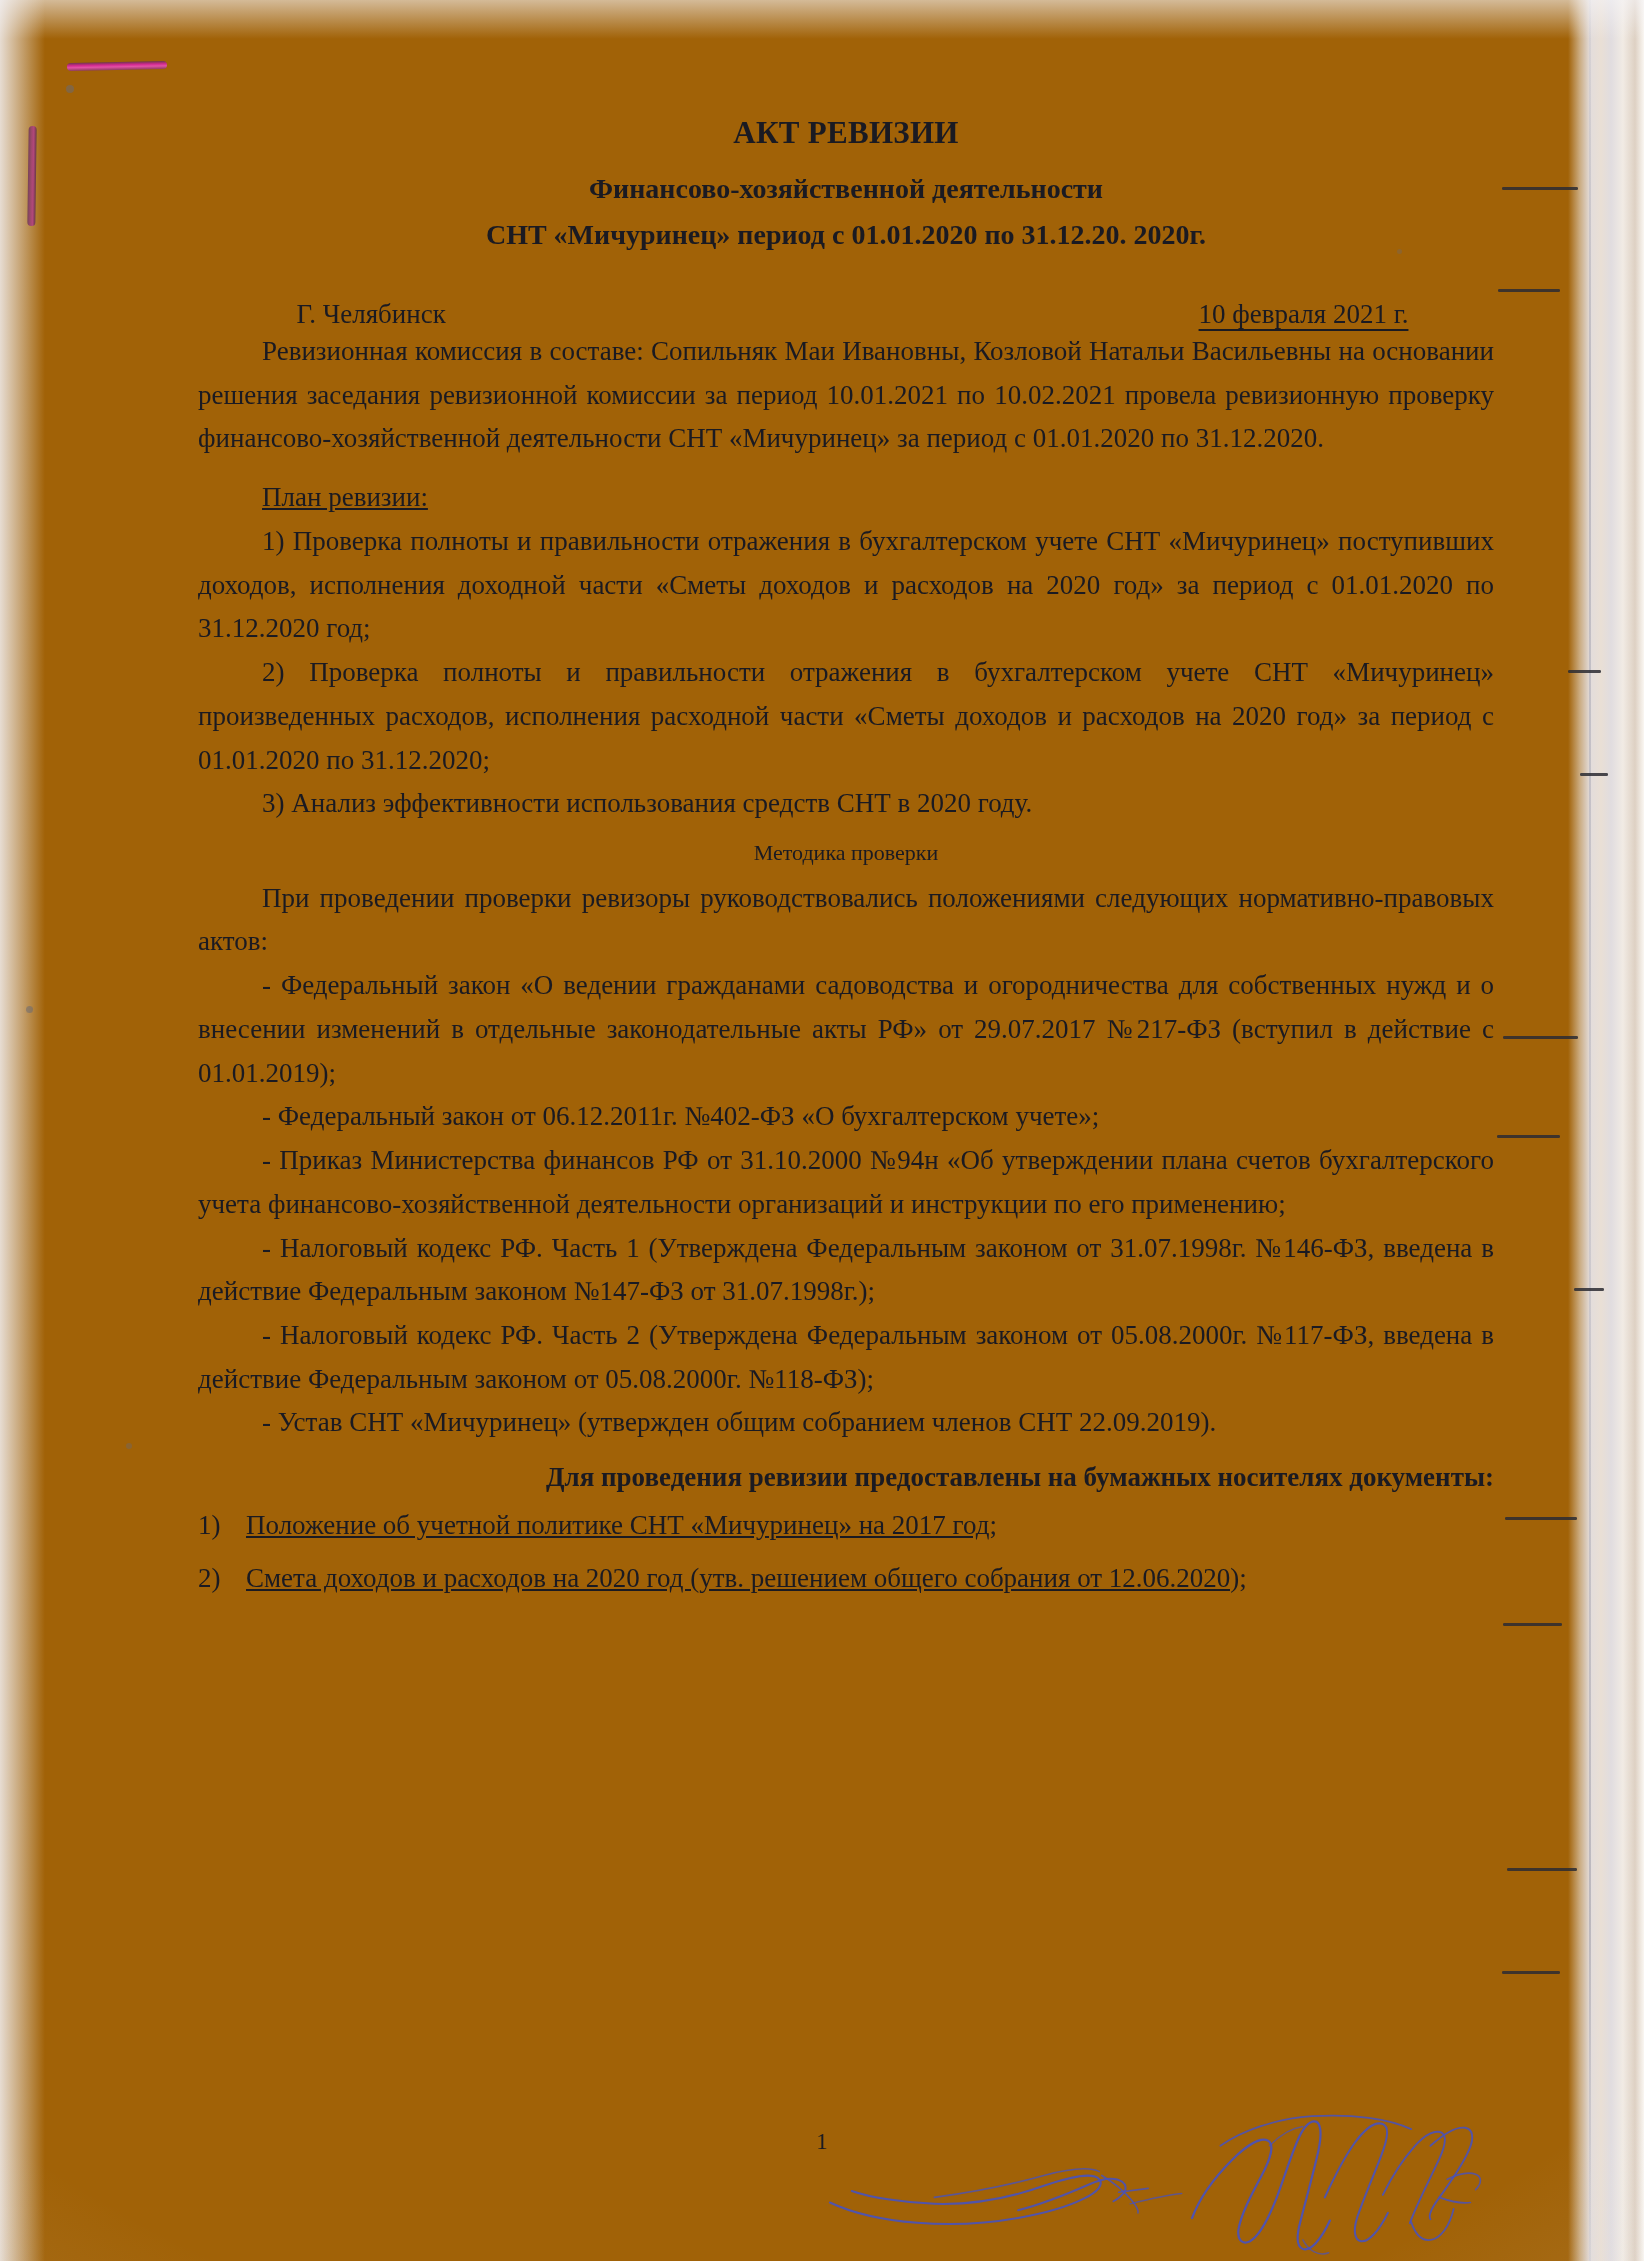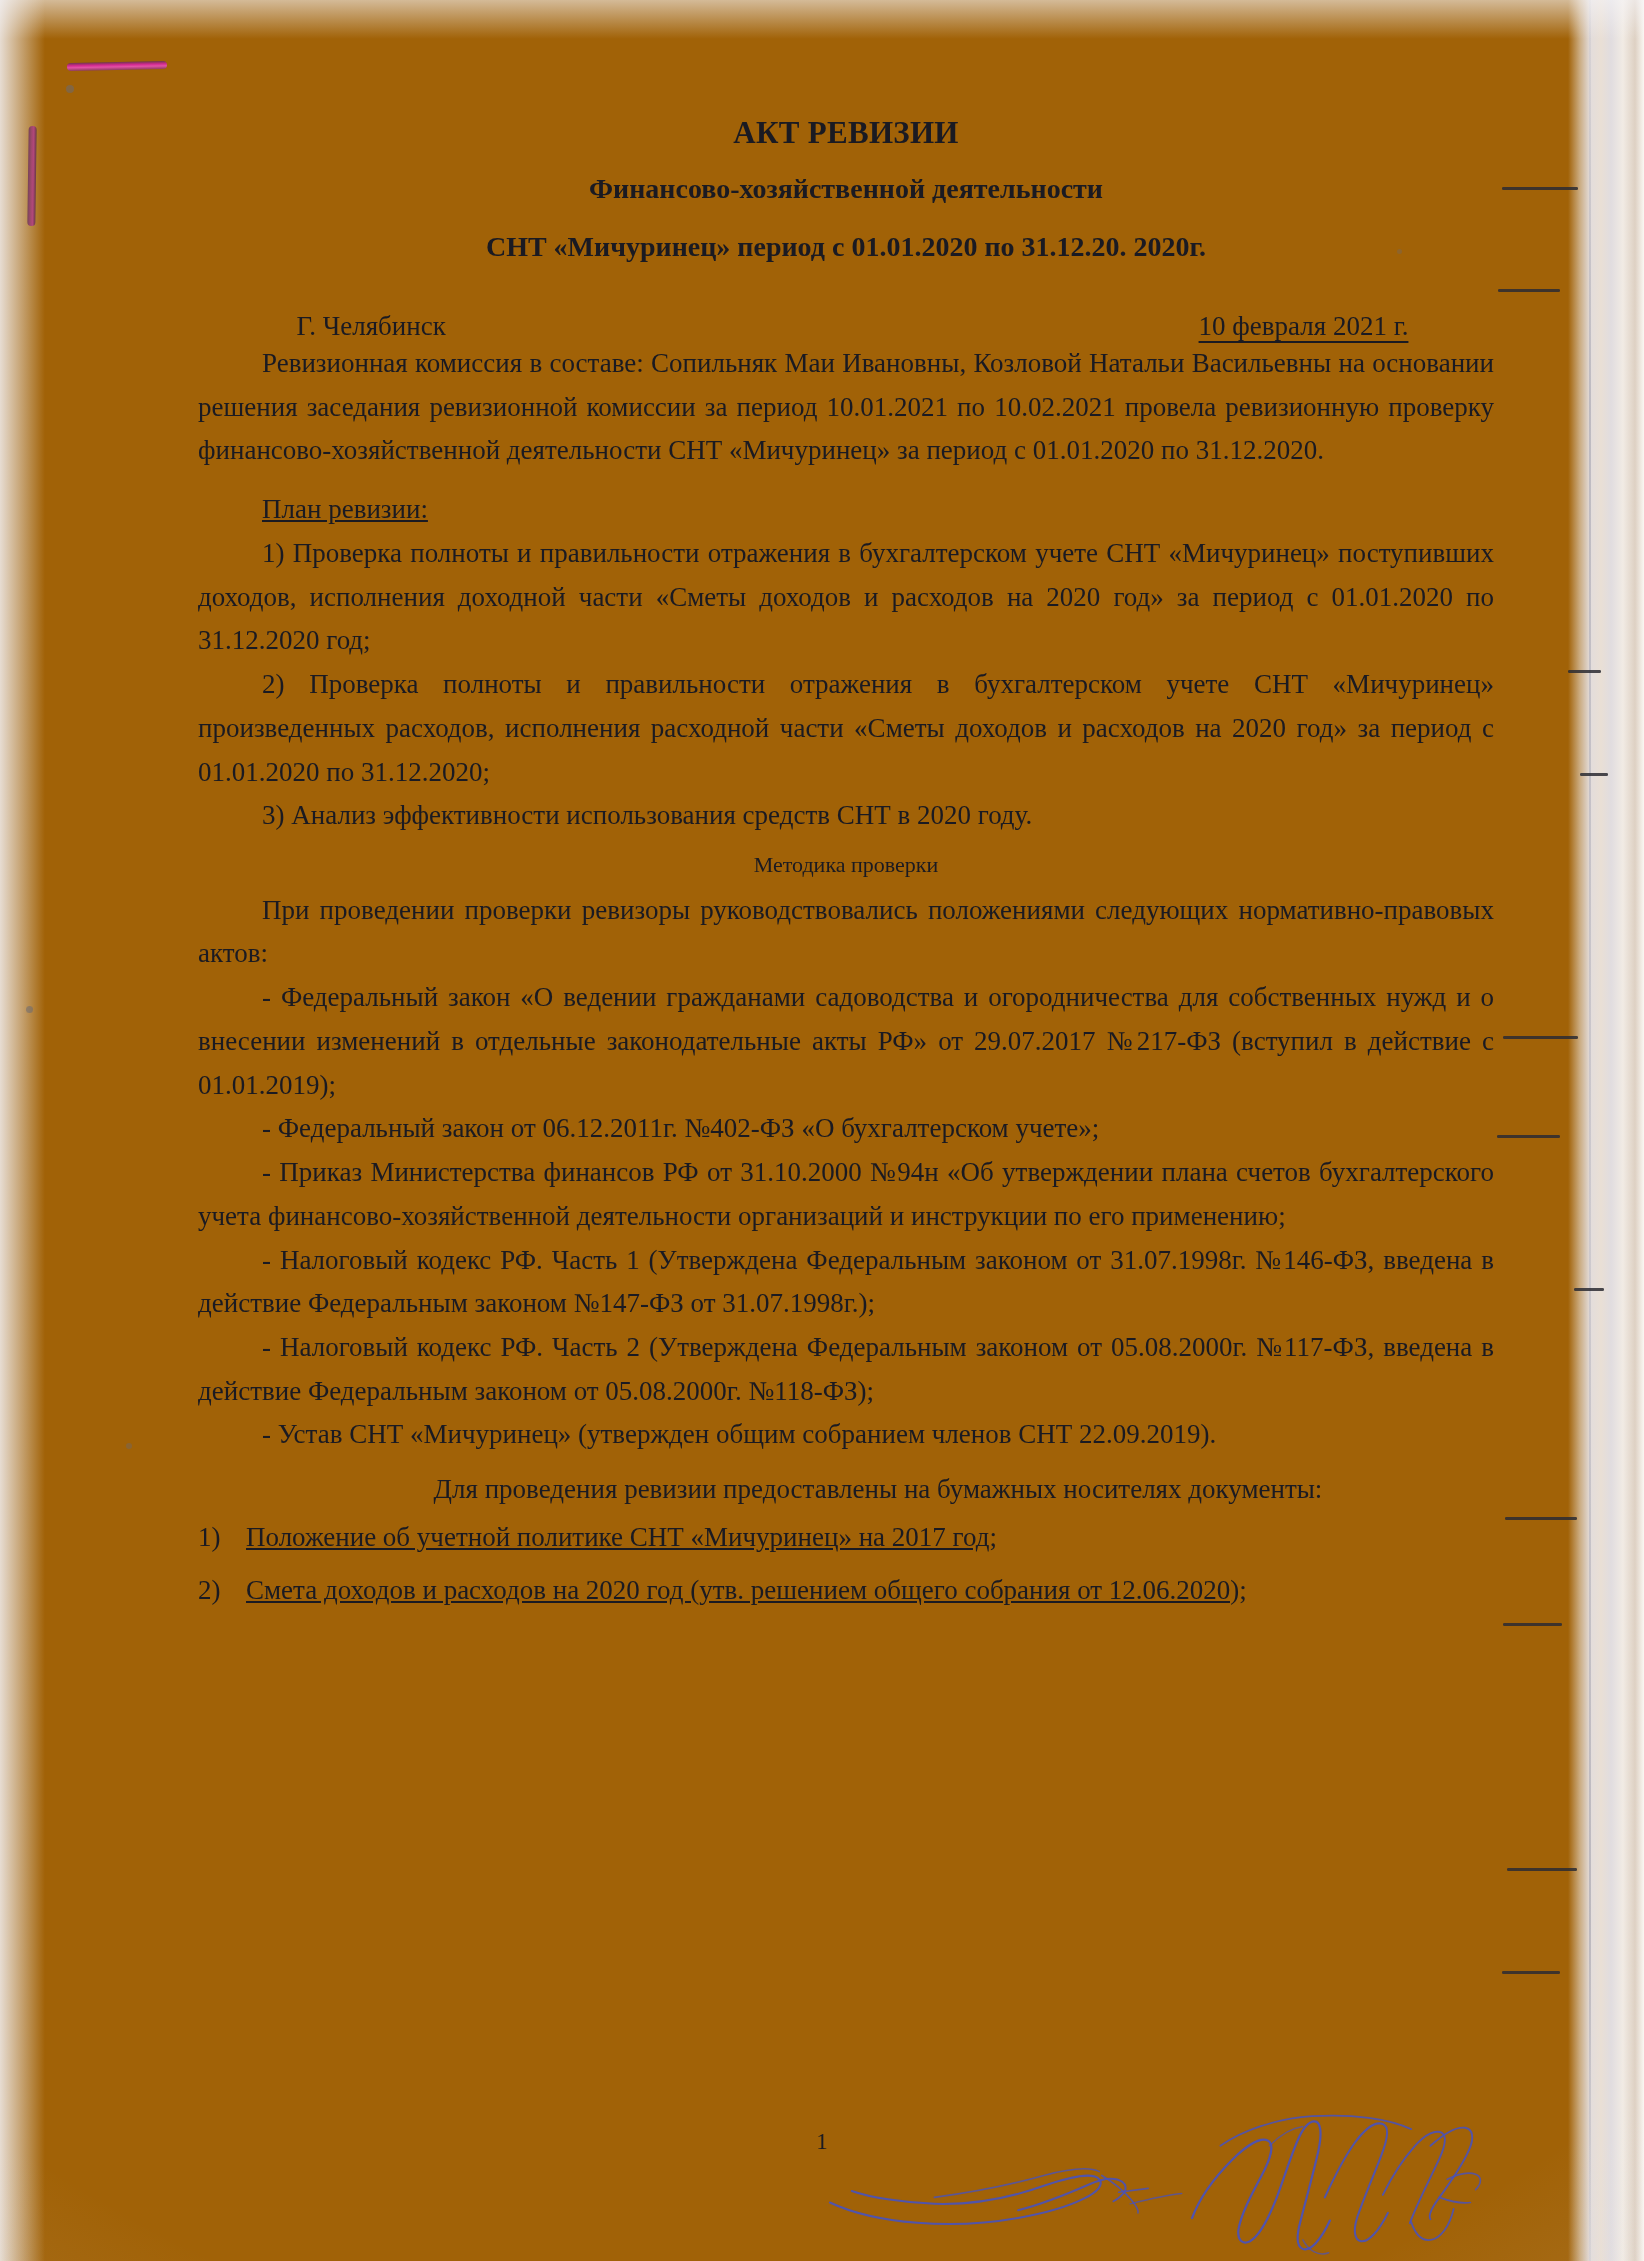--- a/index.html
+++ b/index.html
@@ -126,21 +126,21 @@
     letter-spacing: 0.3px;
     line-height: 1.0;
   }
   .title-line-2 {
     font-size: 28px;
     margin-top: 27px;
     line-height: 1.0;
   }
   .title-line-3 {
     font-size: 28px;
-    margin-top: 30px;
+    margin-top: 18px;
     line-height: 1.0;
   }
 
   .meta-row {
     display: flex;
     align-items: baseline;
     margin-top: 50px;
     font-size: 27px;
     justify-content: center;
   }
@@ -171,22 +171,22 @@
   h2.section-head {
     font-size: 22px;
     font-weight: normal;
     text-align: center;
     margin: 9px 0 6.4px 0;
     line-height: 1.6;
   }
 
   h2.section-head-left {
     font-size: 27px;
-    font-weight: normal;
-    text-align: center;
+    font-weight: bold;
+    text-align: right;
     text-indent: 64px;
     margin: 10.3px 0 5.2px 0;
     line-height: 1.6;
   }
 
   ol.doc-list {
     list-style: none;
     margin: 0;
     padding: 0;
     font-size: 27px;

